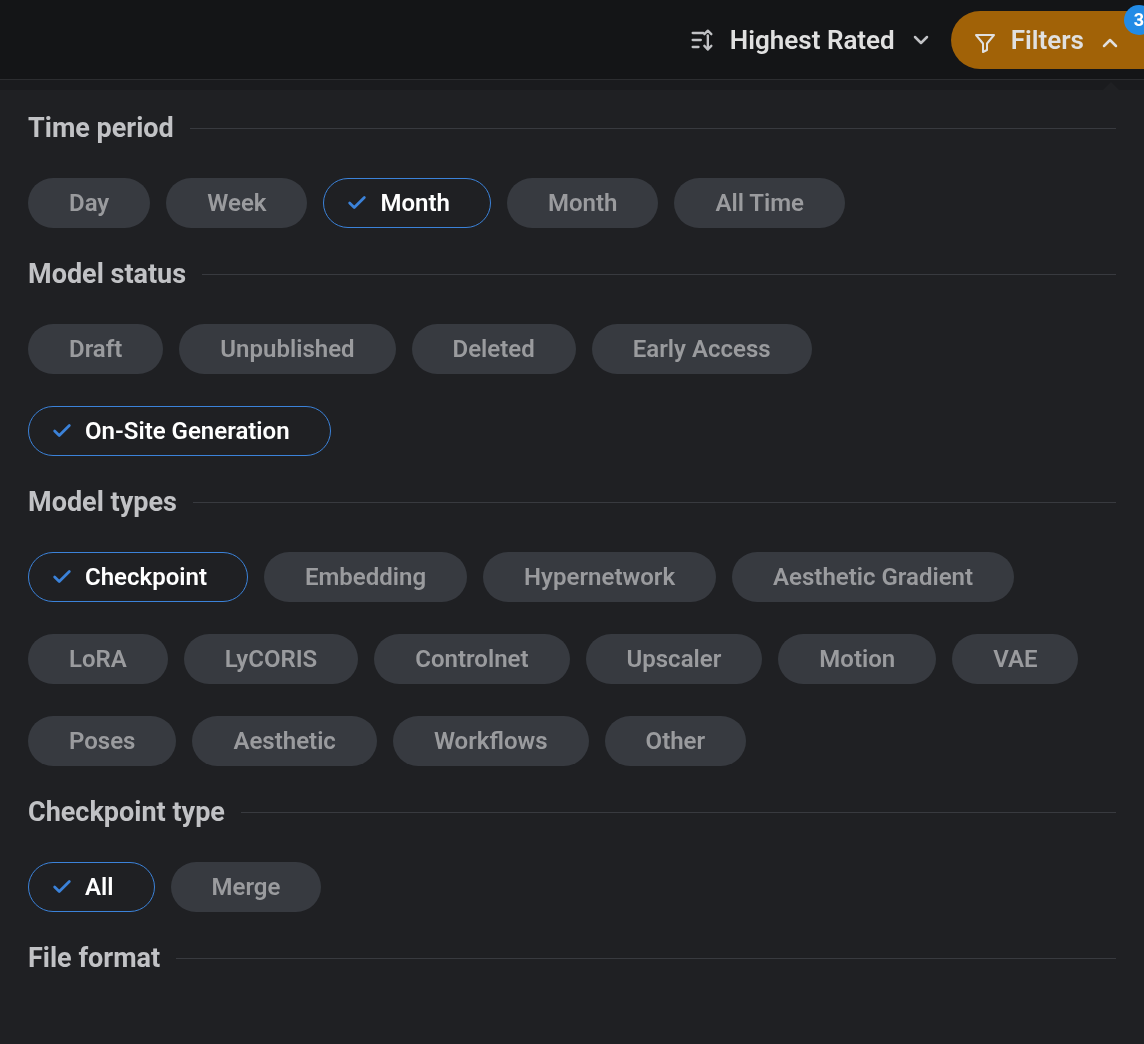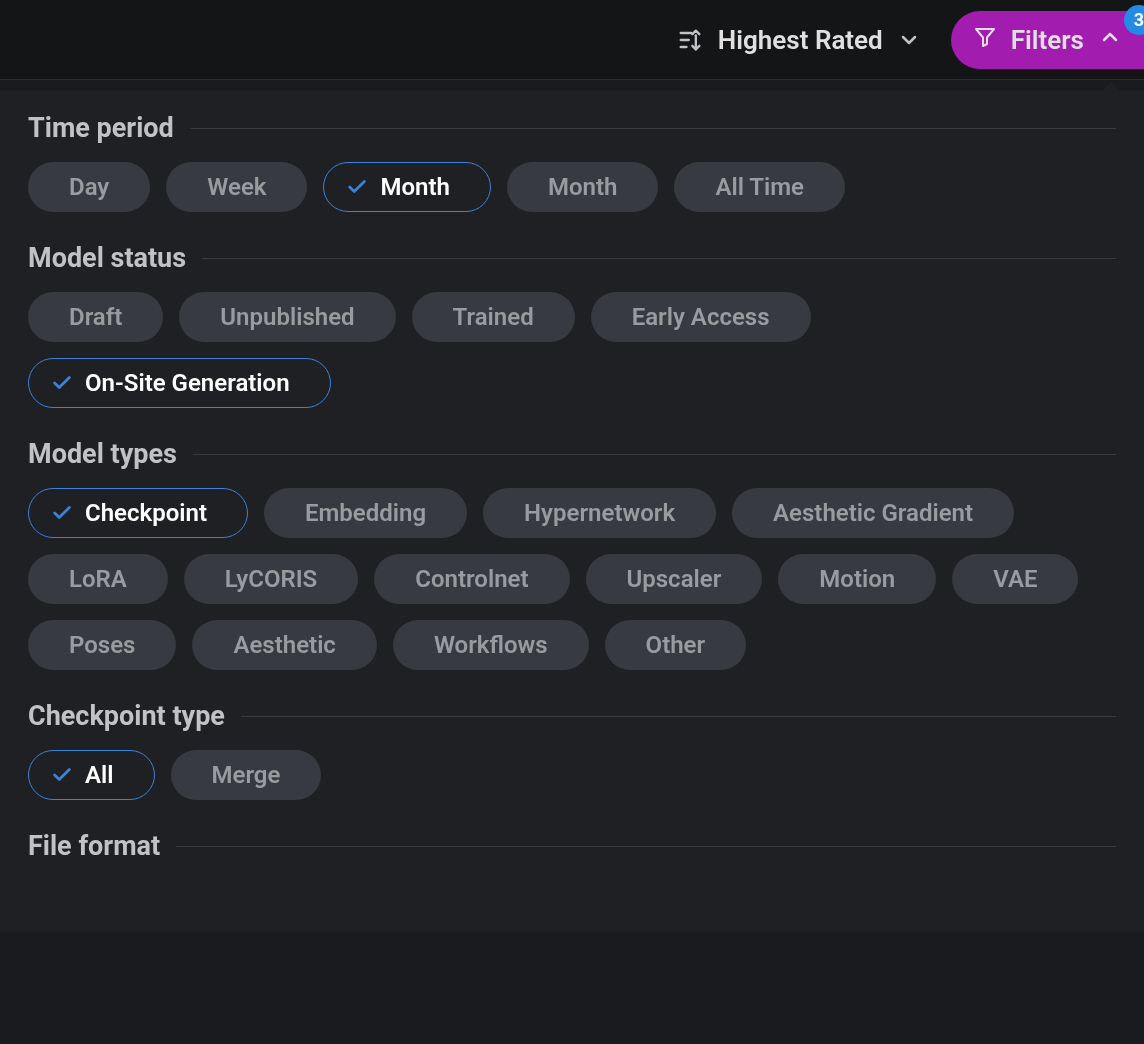--- a/index.html
+++ b/index.html
@@ -9,44 +9,43 @@
     background: #1a1b1e;
     font-family: -apple-system, BlinkMacSystemFont, "Segoe UI", Roboto, Helvetica, Arial, sans-serif;
     color: #c1c2c5;
     overflow: hidden;
   }
   .topbar {
     height: 80px;
     display: flex;
     justify-content: flex-end;
     align-items: center;
-    gap: 12px;
     padding: 0 0 0 20px;
     background: #141517;
     border-bottom: 1px solid #2c2d30;
   }
   .sort-select {
     display: flex;
     align-items: center;
     gap: 14px;
     padding: 10px 18px;
     cursor: pointer;
     font-size: 26px;
     font-weight: 600;
     color: #e0e0e0;
   }
   .sort-select .sort-icon svg { width: 28px; height: 28px; display:block; }
   .sort-select .chevron-icon svg { width: 24px; height: 24px; display:block; }
   .filters-btn {
     position: relative;
     display: flex;
-    align-items: flex-start;
+    align-items: flex-end;
     gap: 14px;
     padding: 14px 22px;
-    background: #a21caf;
+    background: #a16207;
     border-radius: 999px 0 0 999px;
     cursor: pointer;
     font-size: 26px;
     font-weight: 600;
     color: #e0e0e0;
     margin-right: 0;
   }
   .filters-btn .filter-icon svg { width: 24px; height: 24px; display:block; }
   .filters-btn .chevron-up-icon svg { width: 24px; height: 24px; display:block; }
   .badge {
@@ -111,20 +110,21 @@
     gap: 12px;
     padding: 12px 40px;
     background: #373a40;
     border-radius: 999px;
     font-size: 24px;
     font-weight: 600;
     color: #9a9b9e;
     cursor: pointer;
     border: 1px solid transparent;
     line-height: 1;
+    margin-top: 16px;
   }
   .chip.selected {
     background: transparent;
     border: 1.5px solid #3b82d9;
     color: #ffffff;
     padding-left: 22px;
   }
   .chip .check-icon svg { width: 22px; height: 22px; display:block; stroke:#3b82d9; }
 </style>
 </head>
@@ -202,21 +202,21 @@
       <div class="line"></div>
     </div>
     <div class="chips">
         <div class="chip">
           <span>Draft</span>
         </div>
         <div class="chip">
           <span>Unpublished</span>
         </div>
         <div class="chip">
-          <span>Trained</span>
+          <span>Deleted</span>
         </div>
         <div class="chip">
           <span>Early Access</span>
         </div>
         <div class="chip selected">
           <span class="check-icon">
             <svg viewBox="0 0 24 24" fill="none" stroke="#3b82d9" stroke-width="3" stroke-linecap="round" stroke-linejoin="round">
               <polyline points="20 6 9 17 4 12"></polyline>
             </svg>
           </span>

